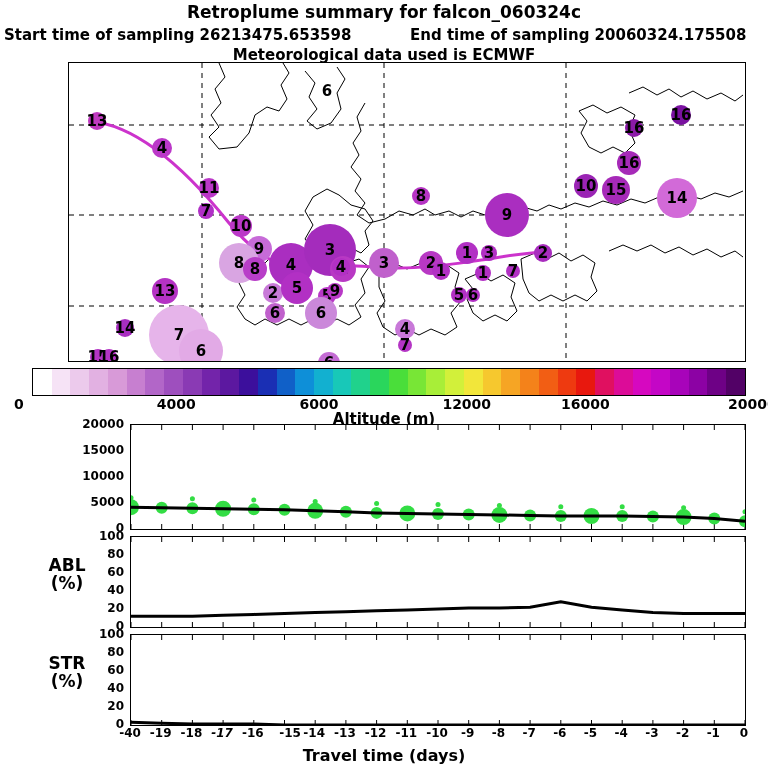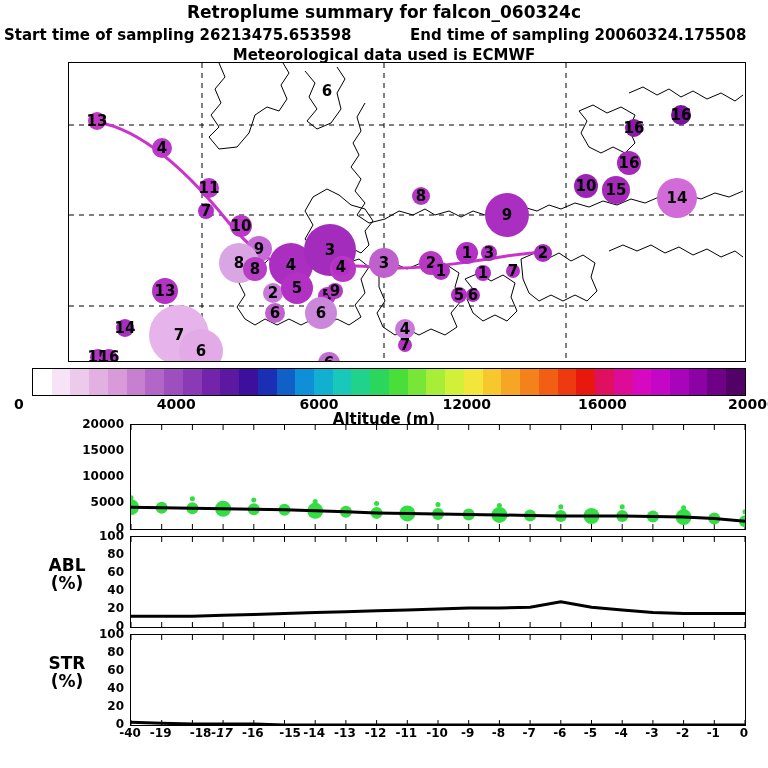--- a/index.html
+++ b/index.html
@@ -416,40 +416,41 @@
         <line x1="552.6" x2="552.6" y1="90" y2="85" stroke="#000" stroke-width="1"></line>
         <line x1="552.6" x2="552.6" y1="0" y2="5" stroke="#000" stroke-width="1"></line>
         <line x1="583.3" x2="583.3" y1="90" y2="85" stroke="#000" stroke-width="1"></line>
         <line x1="583.3" x2="583.3" y1="0" y2="5" stroke="#000" stroke-width="1"></line>
         <line x1="614" x2="614" y1="90" y2="85" stroke="#000" stroke-width="1"></line>
         <line x1="614" x2="614" y1="0" y2="5" stroke="#000" stroke-width="1"></line>
         <path d="M0,87.3L30.700000000000003,88.2L61.400000000000006,89.1L92.1,89.1L122.80000000000001,89.1L153.5,90L184.2,90L214.89999999999998,90L245.60000000000002,90L276.3,90L307,90L337.70000000000005,90L368.4,90L399.1,90L429.79999999999995,90L460.5,90L491.20000000000005,90L521.9,90L552.6,90L583.3,90L614,90" fill="none" stroke="#000000" stroke-width="3"></path>
       </svg>
     </div>
 
+  <div class="xlabel">Travel time (days)</div>
 <div class="ytick" style="top: -7px;">20000</div>
     <div class="ytick" style="top: 19px;">15000</div>
     <div class="ytick" style="top: 45px;">10000</div>
     <div class="ytick" style="top: 71px;">5000</div>
     <div class="ytick" style="top: 97px;">0</div>
     <div class="ytick" style="top: 105px;">100</div>
     <div class="ytick" style="top: 123px;">80</div>
     <div class="ytick" style="top: 141px;">60</div>
     <div class="ytick" style="top: 159px;">40</div>
     <div class="ytick" style="top: 177px;">20</div>
     <div class="ytick" style="top: 195px;">0</div>
     <div class="ytick" style="top: 203px;">100</div>
     <div class="ytick" style="top: 221px;">80</div>
     <div class="ytick" style="top: 239px;">60</div>
     <div class="ytick" style="top: 257px;">40</div>
     <div class="ytick" style="top: 275px;">20</div>
     <div class="ytick" style="top: 293px;">0</div>
     <div class="xtick" style="left: 110px;">-40</div>
     <div class="xtick" style="left: 140.7px;">-19</div>
-    <div class="xtick" style="left: 171.4px; text-align: right;">-18</div>
+    <div class="xtick" style="left: 171.4px;">-18</div>
     <div class="xtick" style="left: 202.1px; font-style: italic;">-17</div>
     <div class="xtick" style="left: 232.8px;">-16</div>
     <div class="xtick" style="left: 270px;">-15</div>
     <div class="xtick" style="left: 294.2px;">-14</div>
     <div class="xtick" style="left: 324.9px;">-13</div>
     <div class="xtick" style="left: 355.6px;">-12</div>
     <div class="xtick" style="left: 386.3px;">-11</div>
     <div class="xtick" style="left: 417px;">-10</div>
     <div class="xtick" style="left: 447.7px;">-9</div>
     <div class="xtick" style="left: 478.4px;">-8</div>
@@ -460,14 +461,14 @@
     <div class="xtick" style="left: 631.9px;">-3</div>
     <div class="xtick" style="left: 662.6px;">-2</div>
     <div class="xtick" style="left: 693.3px;">-1</div>
     <div class="xtick" style="left: 724px;">0</div>
   </div>
 
 <div class="cbtick" style="left: 14px;">0</div>
 <div class="cbtick" style="left: 156.8px;">4000</div>
 <div class="cbtick" style="left: 299.6px;">6000</div>
 <div class="cbtick" style="left: 442.4px;">12000</div>
-<div class="cbtick" style="left: 578px;">16000</div>
+<div class="cbtick" style="left: 561px;">16000</div>
 <div class="cbtick" style="left: 728px;">20000</div>
 
 </body></html>

